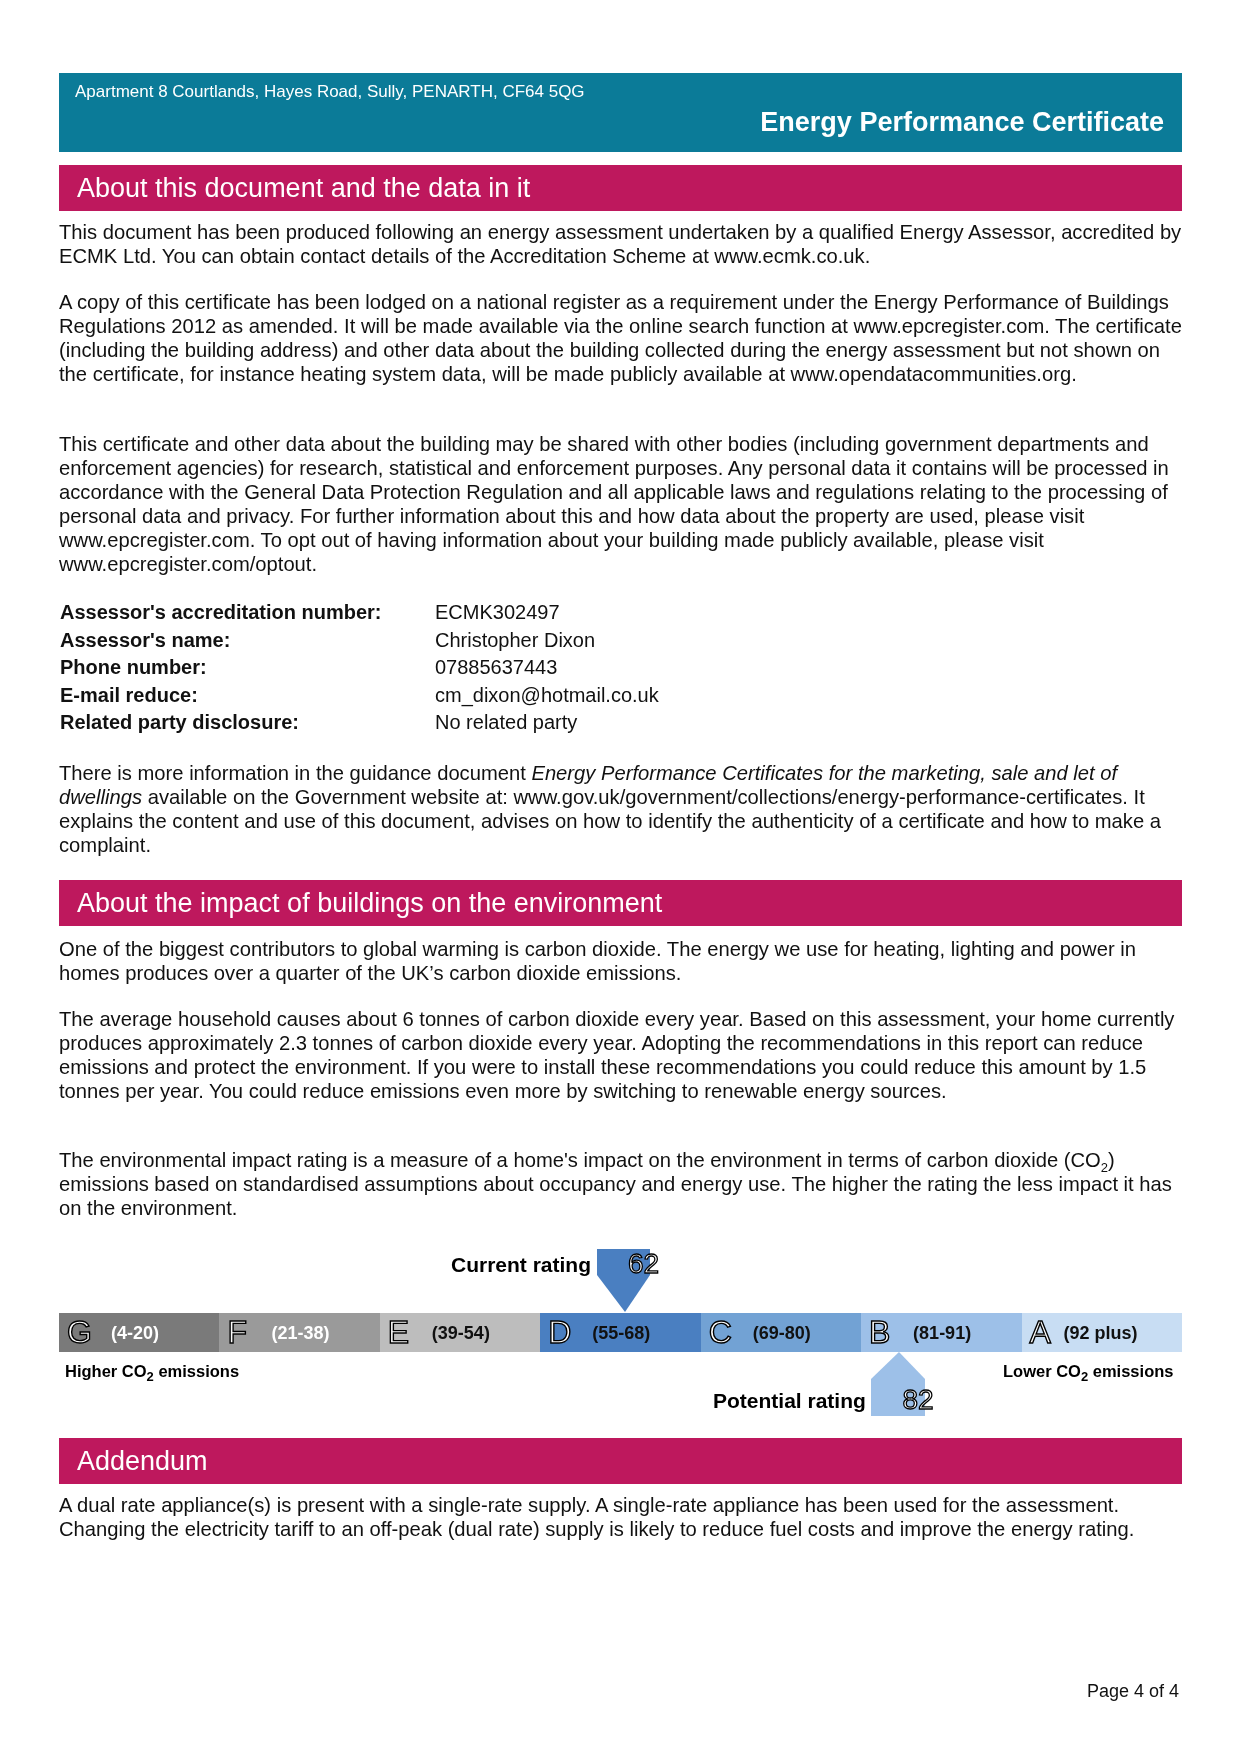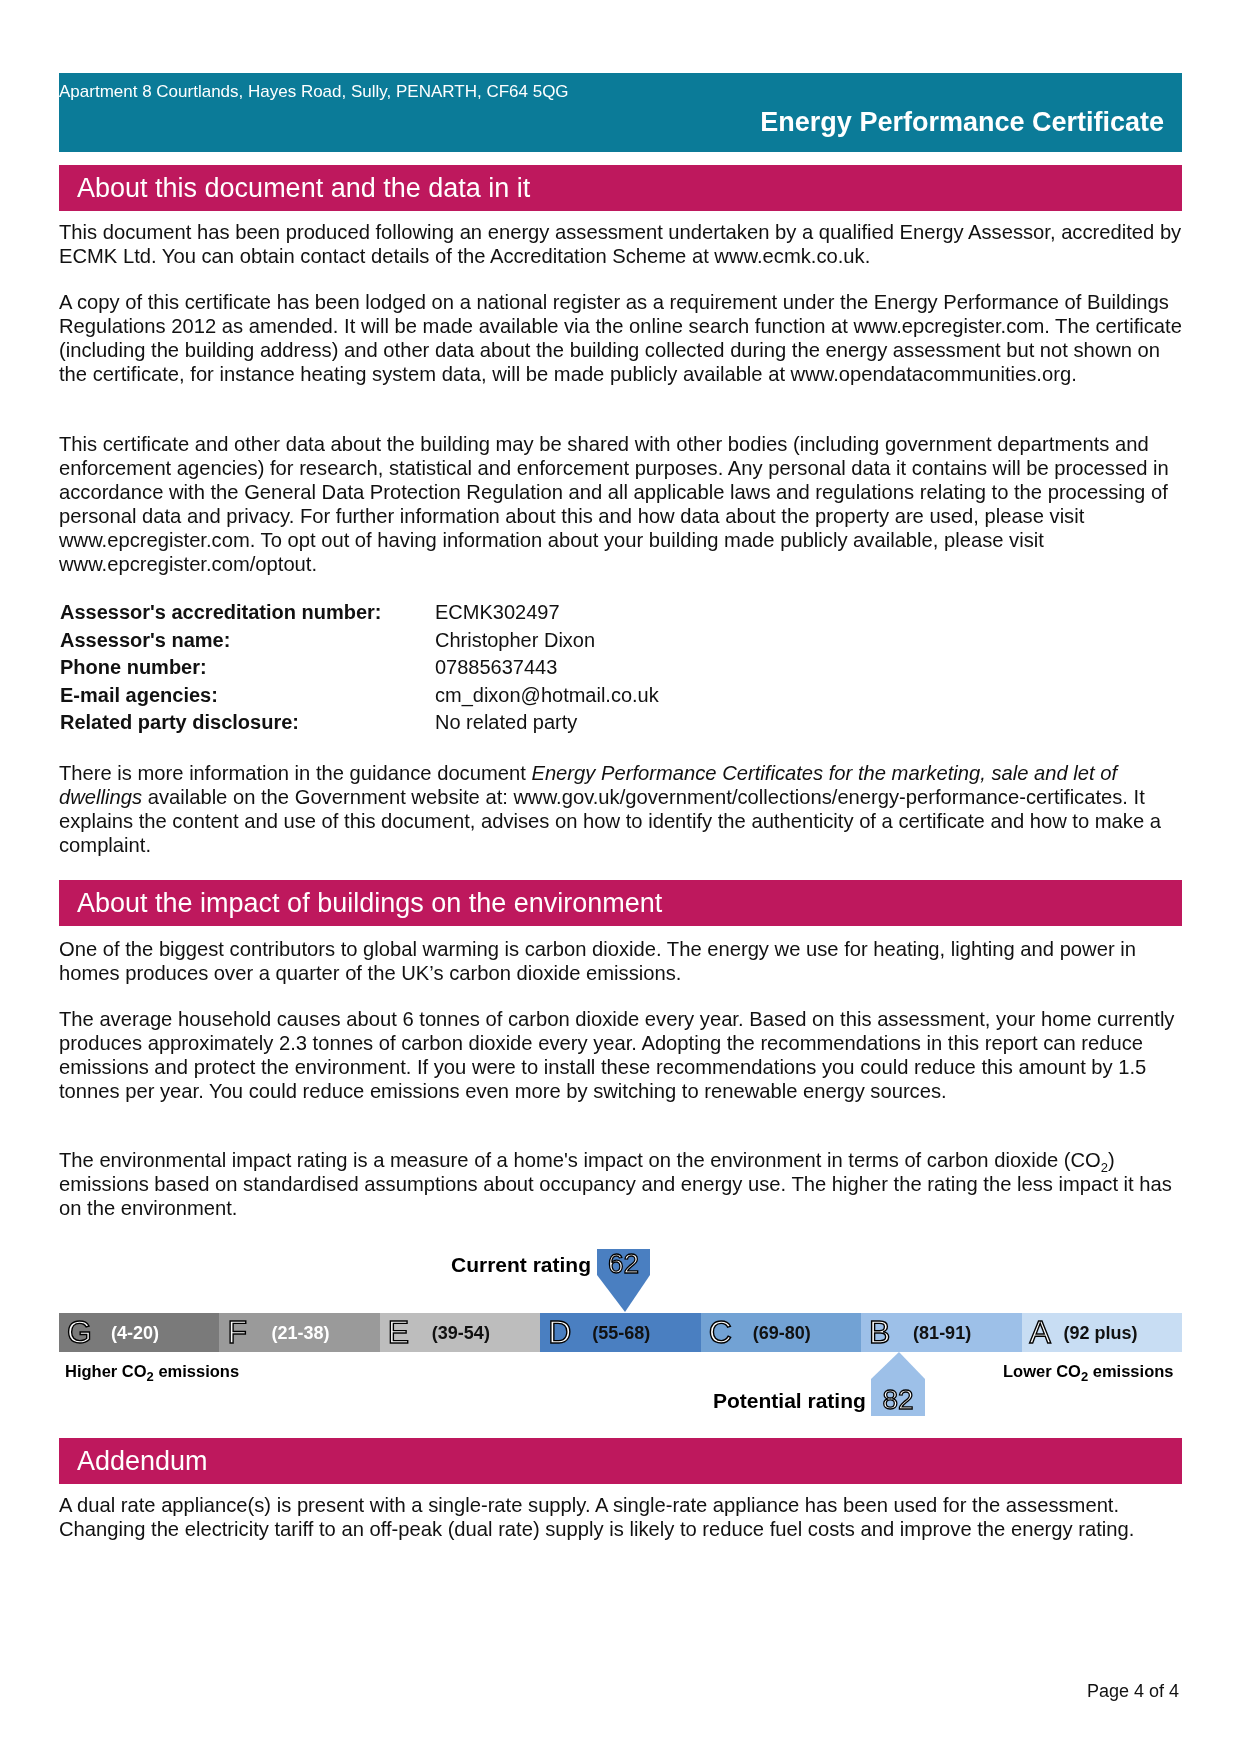--- a/index.html
+++ b/index.html
@@ -6,21 +6,21 @@
   body {
     width: 1240px; height: 1754px; position: relative; overflow: hidden;
     font-family: "Liberation Sans", "DejaVu Sans", sans-serif; color: #111;
   }
 
   
   .hdr {
     position: absolute; left: 59px; top: 73px; width: 1123px; height: 79px;
     background: #0b7b98; color: #fff;
   }
-  .hdr .addr { position: absolute; left: 0; top: 9px; font-size: 17px; }
+  .hdr .addr { position: absolute; left: 16px; top: 9px; font-size: 17px; }
   .hdr .meta { position: absolute; left: 16px; top: 43px; font-size: 22px; letter-spacing: 0.1px; }
   .hdr .meta span { margin-right: 18px; }
   .hdr .title { position: absolute; right: 18px; top: 34px; font-size: 27px; font-weight: bold; }
 
   
   .sec {
     position: absolute; left: 59px; width: 1123px; height: 46px;
     background: #be185d; color: #fff; font-size: 27px; font-weight: normal;
     line-height: 46px; box-sizing: border-box; padding-left: 18px;
   }
@@ -46,21 +46,21 @@
     color: #fff; -webkit-text-stroke: 1.4px #000; font-weight: normal;
   }
   .band .range {
     position: absolute; left: 52px; top: 9px; font-size: 18px; font-weight: bold; line-height: 22px;
   }
   .band .range.light { color: #fff; }
   .band .range.dark { color: #111; }
 
   .marker-num {
     font-size: 28px; color: #fff; -webkit-text-stroke: 1.3px #000; line-height: 28px;
-    position: absolute; left: 0; width: 100%; text-align: center;
+    position: absolute; left: 0; width: 100%; text-align: center; padding-left: 20px;
   }
   .lbl-bold { position: absolute; font-weight: bold; font-size: 21px; color: #000; }
   .small-bold { position: absolute; font-weight: bold; font-size: 16.5px; color: #000; }
 
   .footer { position: absolute; left: 1087px; top: 1681px; font-size: 18px; }
 </style>
 </head>
 <body>
 
 <div class="hdr">
@@ -81,21 +81,21 @@
   </div>
   <div class="row">
     <span class="k">Assessor's name:</span>
     <span class="v">Christopher Dixon</span>
   </div>
   <div class="row">
     <span class="k">Phone number:</span>
     <span class="v">07885637443</span>
   </div>
   <div class="row">
-    <span class="k">E-mail agencies:</span>
+    <span class="k">E-mail reduce:</span>
     <span class="v">cm_dixon@hotmail.co.uk</span>
   </div>
   <div class="row">
     <span class="k">Related party disclosure:</span>
     <span class="v">No related party</span>
   </div>
 </div>
 
 <p class="para" style="top:761px;"><span>There is more information in the guidance document </span><i>Energy Performance Certificates for the marketing, sale and let of dwellings</i><span> available on the Government website at: www.gov.uk/government/collections/energy-performance-certificates. It explains the content and use of this document, advises on how to identify the authenticity of a certificate and how to make a complaint.</span></p>
 

